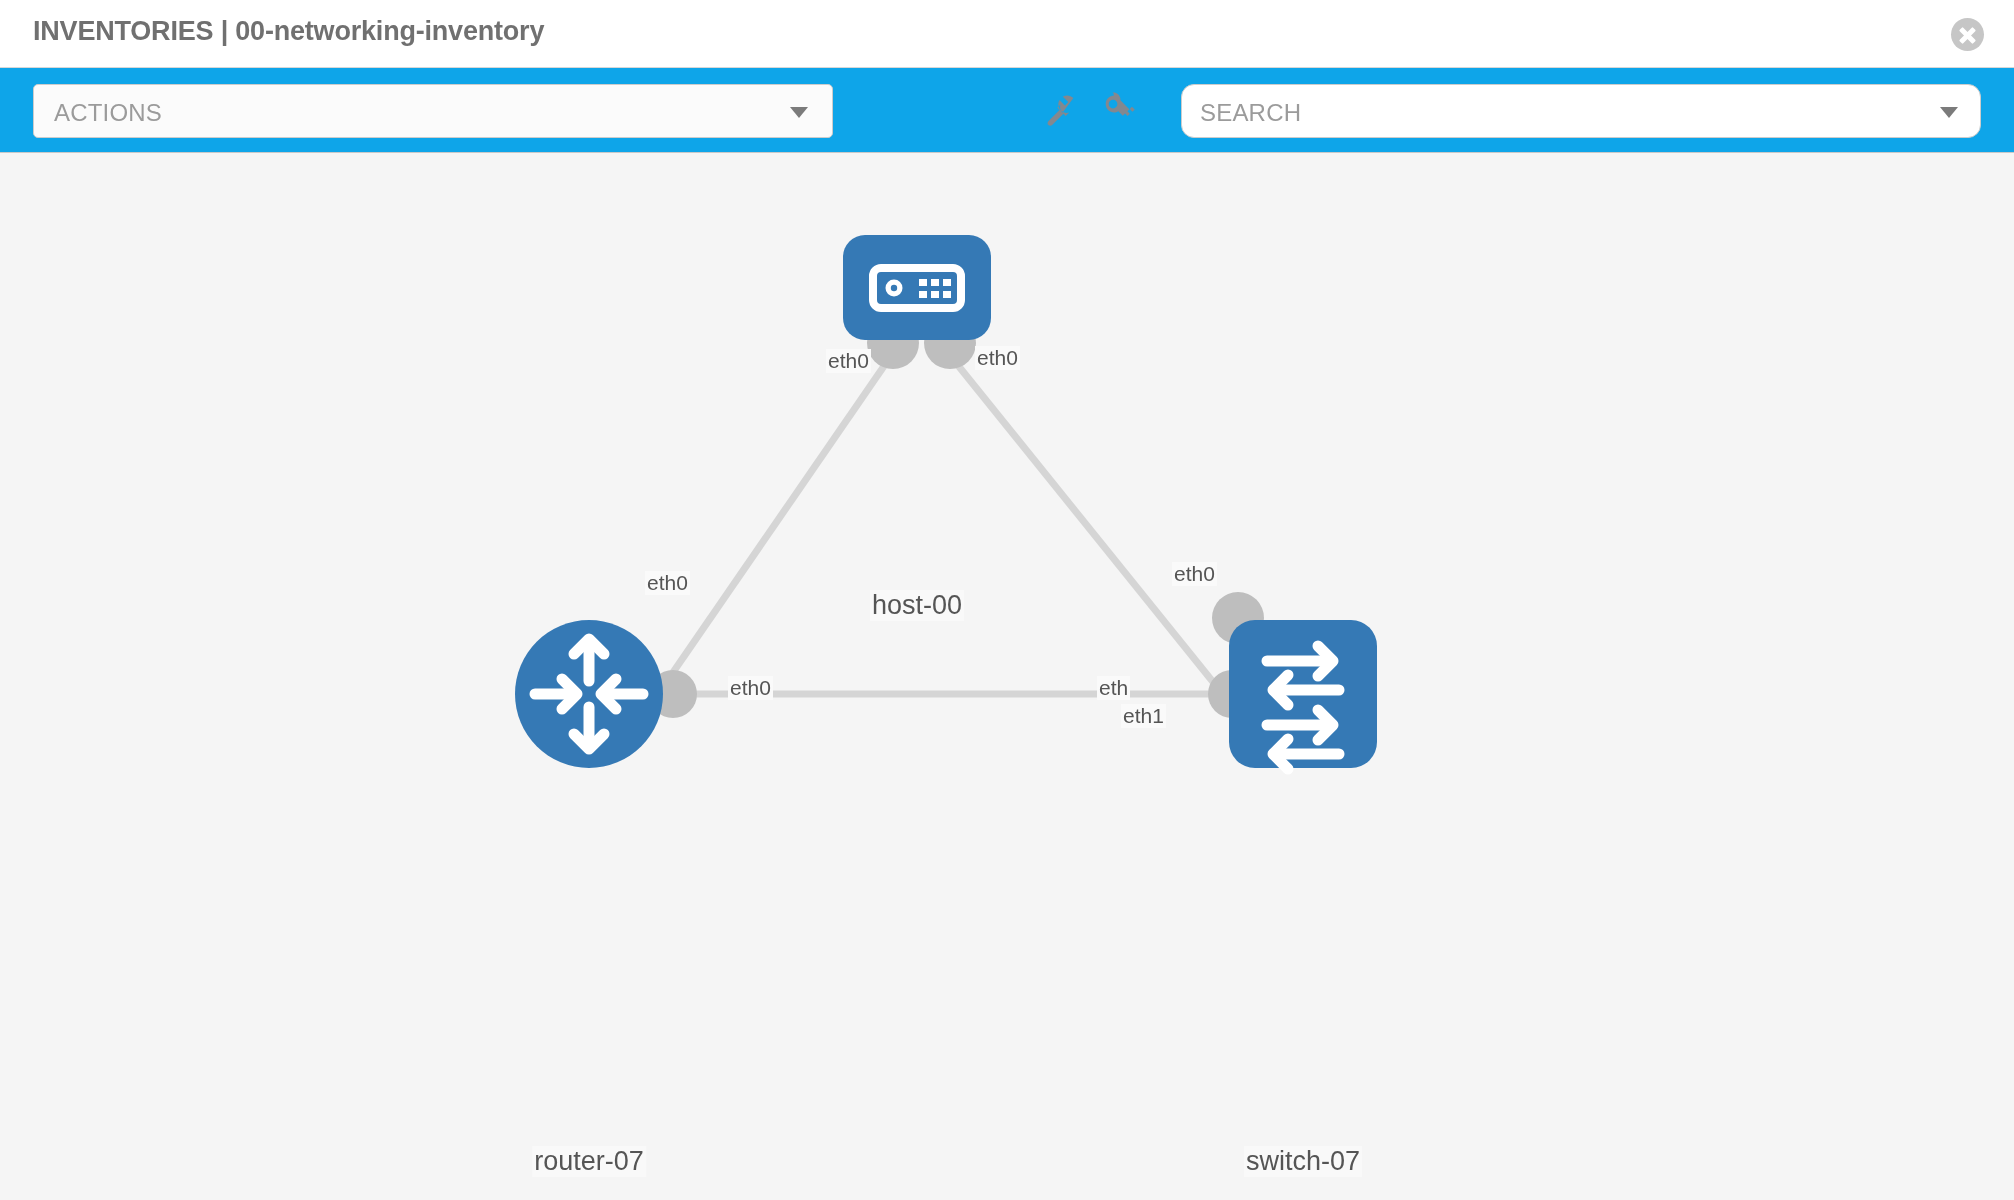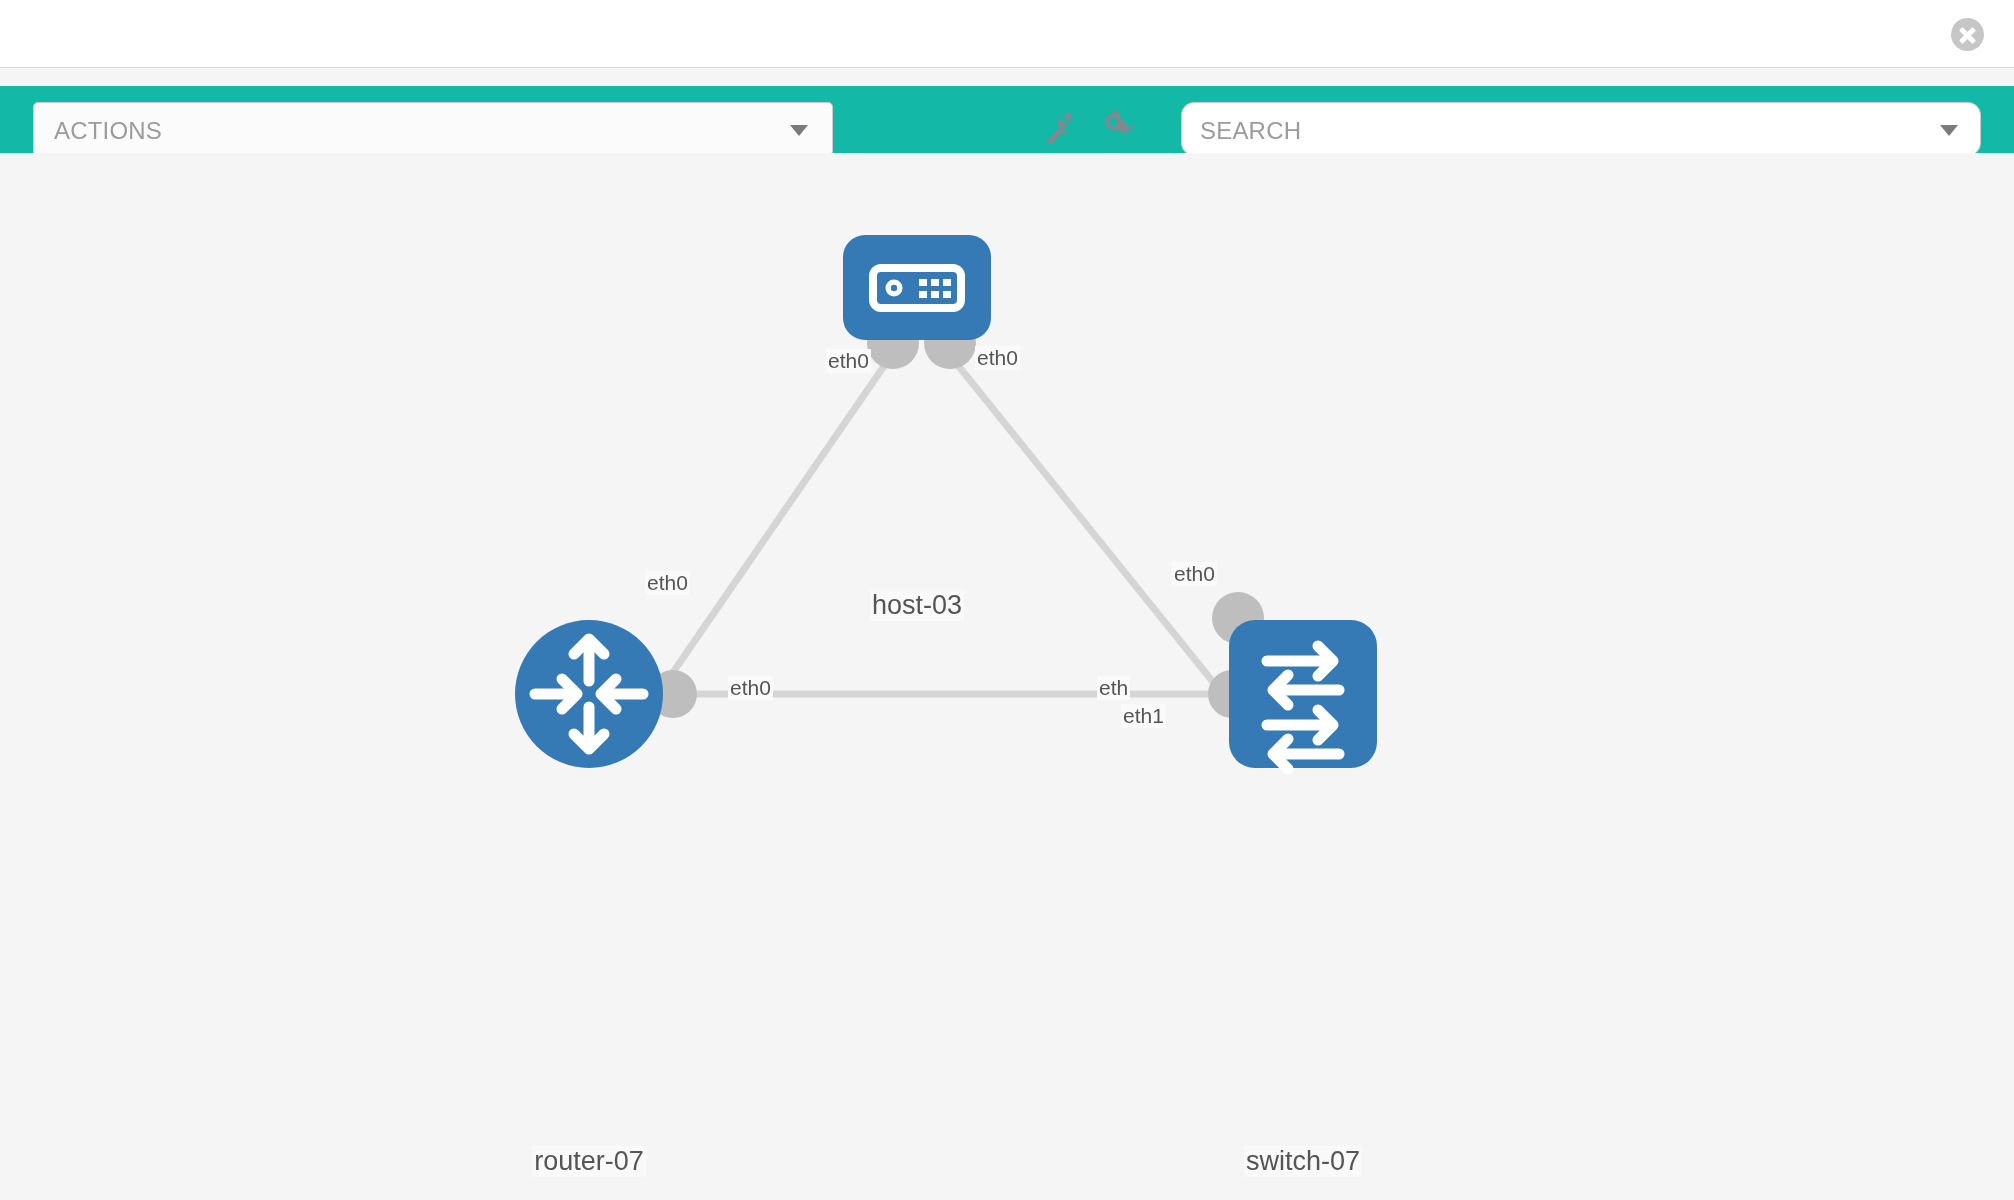--- a/index.html
+++ b/index.html
@@ -61,24 +61,23 @@
   }
   .close-btn .x1 { transform: rotate(45deg); }
   .close-btn .x2 { transform: rotate(-45deg); }
 
   
   .toolbar {
     position: absolute;
     left: 0; top: 68px;
     width: 2014px;
     height: 85px;
-    background: #14b8a6;
+    background: #0ea5e9;
     border-bottom: 1px solid #c9c9c9;
     box-sizing: border-box;
-    margin-top: 18px;
   }
   .actions-select {
     position: absolute;
     left: 33px;
     top: 16px;
     width: 800px;
     height: 54px;
     background: #fbfbfb;
     border: 1px solid #cccccc;
     border-radius: 5px;
@@ -162,20 +161,21 @@
     white-space: nowrap;
     padding: 0 2px;
   }
 </style>
 </head>
 <body>
 
 <div id="app">
 
   <div class="titlebar">
+    <div class="title-text">INVENTORIES | 00-networking-inventory</div>
     <div class="close-btn">
       <div class="x1"></div>
       <div class="x2"></div>
     </div>
   </div>
 
   <div class="toolbar">
 
     <div class="actions-select">
       <div class="label">ACTIONS</div>
@@ -277,18 +277,18 @@
     </svg>
 
     <div class="edge-label" style="left:826px; top:196px;">eth0</div>
     <div class="edge-label" style="left:975px; top:193px;">eth0</div>
     <div class="edge-label" style="left:645px; top:418px;">eth0</div>
     <div class="edge-label" style="left:1172px; top:409px;">eth0</div>
     <div class="edge-label" style="left:728px; top:523px;">eth0</div>
     <div class="edge-label" style="left:1097px; top:523px;">eth</div>
     <div class="edge-label" style="left:1121px; top:523px;margin-top:28px;">eth1</div>
 
-    <div class="node-label" style="left:917px; top:437px;">host-03</div>
+    <div class="node-label" style="left:917px; top:437px;">host-00</div>
     <div class="node-label" style="left:589px; top:993px;">router-07</div>
     <div class="node-label" style="left:1303px; top:993px;">switch-07</div>
 
   </div>
 </div>
 
 </body></html>

